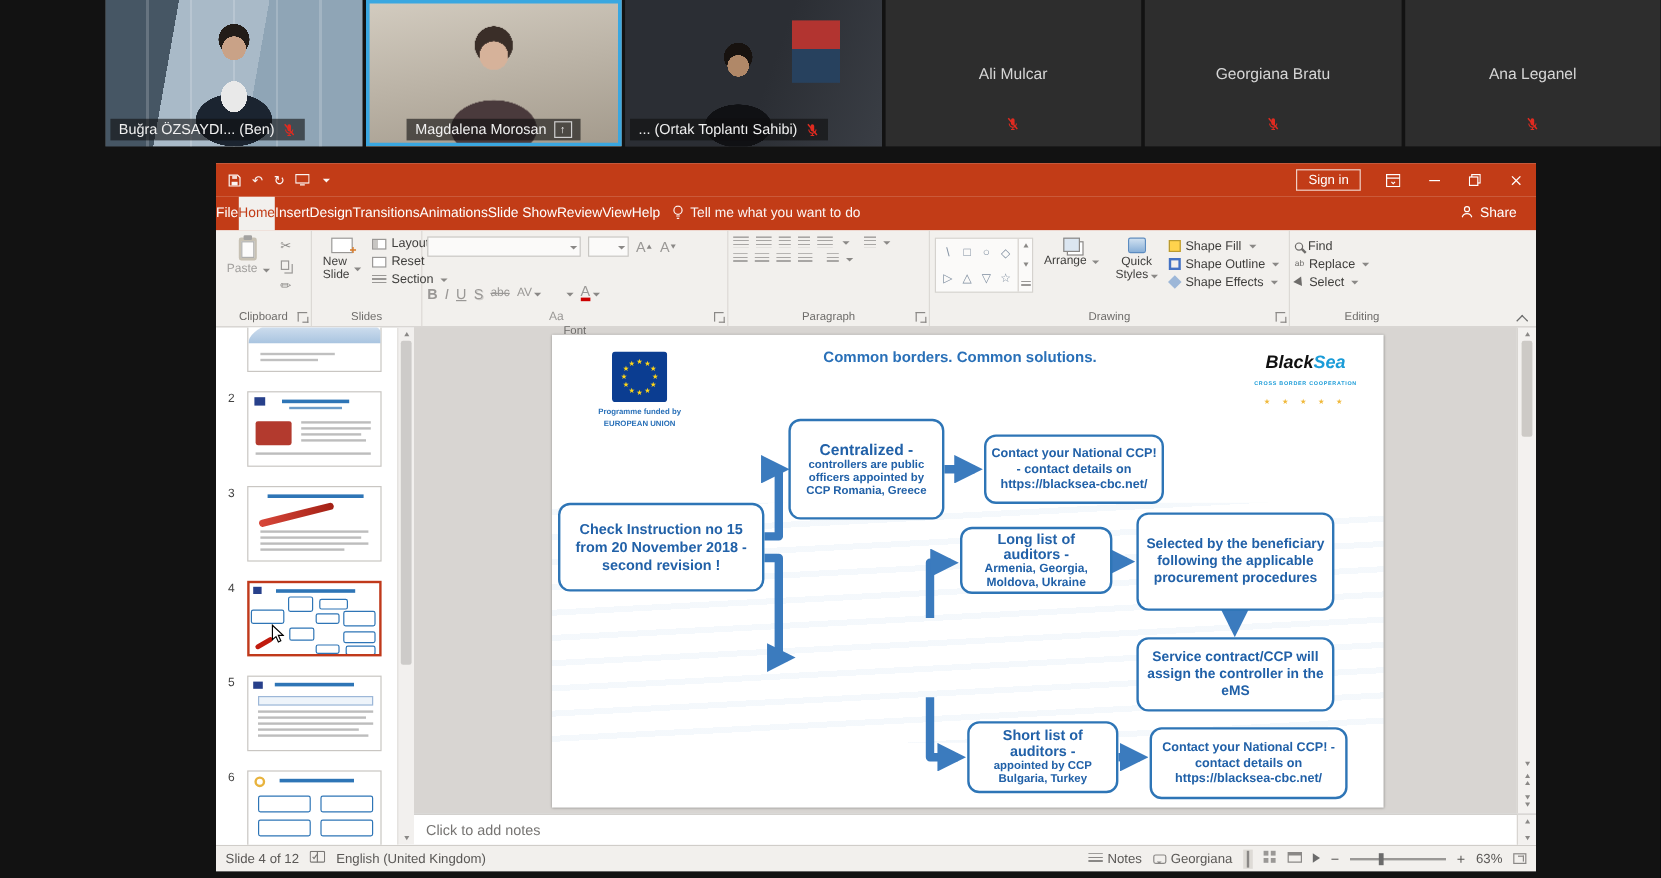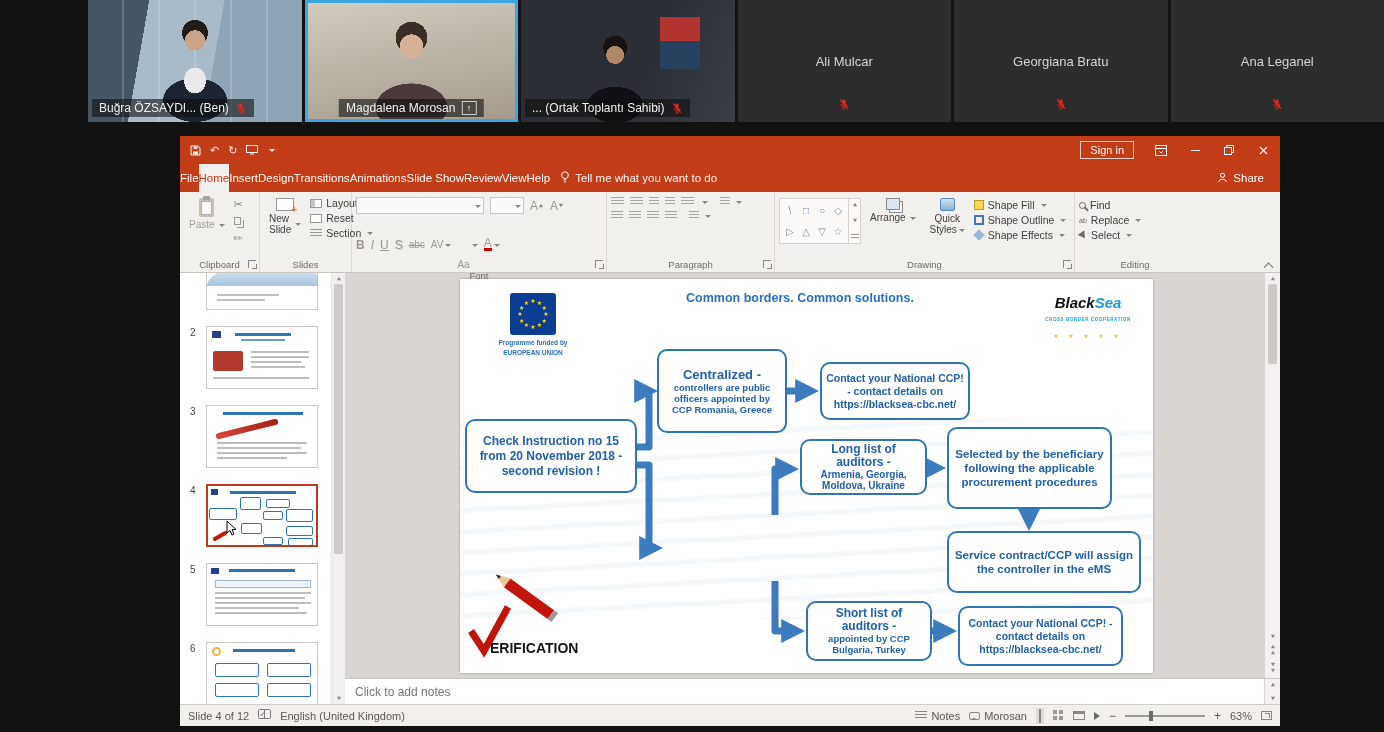--- a/index.html
+++ b/index.html
@@ -732,45 +732,33 @@
             <div class="fbox" style="left:340px;top:160px;width:127px;height:56px;">
               <span style="font-size:12px;line-height:13px;">Long list of auditors -</span>
               <span style="font-size:10px;line-height:11px;">Armenia, Georgia, Moldova, Ukraine</span>
             </div>
 
             <div class="fbox" style="left:487px;top:148px;width:165px;height:82px;font-size:11.5px;line-height:14px;">
               <span>Selected by the beneficiary following the applicable procurement procedures</span>
             </div>
 
 
-            <div class="fbox" style="left:487px;top:252px;width:194px;height:62px;font-size:11.5px;line-height:14px;">
+            <div class="fbox" style="left:487px;top:252px;width:165px;height:62px;font-size:11.5px;line-height:14px;">
               <span>Service contract/CCP will assign the controller in the eMS</span>
             </div>
 
             <div class="fbox" style="left:346px;top:322px;width:126px;height:60px;">
               <span style="font-size:12px;line-height:13px;">Short list of auditors -</span>
               <span style="font-size:9.5px;line-height:11px;">appointed by CCP Bulgaria, Turkey</span>
             </div>
 
             <div class="fbox" style="left:498px;top:327px;width:165px;height:60px;font-size:10.5px;line-height:13px;">
               <span>Contact your National CCP! - contact details on https://blacksea-cbc.net/</span>
             </div>
 
-            <div class="verif">
-              <svg width="122" height="98" viewBox="0 0 122 98">
-                <g transform="rotate(36 60 28)">
-                  <rect x="40" y="22" width="54" height="11" fill="#c1150c"></rect>
-                  <polygon points="40,22 26,27.5 40,33" fill="#e8c79a"></polygon>
-                  <polygon points="31,25.6 26,27.5 31,29.4" fill="#222"></polygon>
-                  <rect x="94" y="22" width="5" height="11" fill="#9a9a9a"></rect>
-                </g>
-                <polyline points="8,64 21,84 45,40" stroke="#c1150c" stroke-width="7" fill="none"></polyline>
-                <text x="27" y="86" font-size="14" font-weight="bold" fill="#141414">ERIFICATION</text>
-              </svg>
-            </div>
           </div>
 
           <div class="rail">
             <span class="tri-up tinytri"></span>
             <span class="railthumb"></span>
             <span class="spacer"></span>
             <span class="tri-dn tinytri"></span>
             <span class="dbl">
                 <span class="tri-up tinytri"></span>
                 <span class="tri-up tinytri"></span>
@@ -802,21 +790,21 @@
           </svg>
       </span>
       <span>English (United Kingdom)</span>
       <div class="sb-right">
         <span style="display:inline-flex;align-items:center;gap:4px;">
           <span class="notesico"></span>
           <span>Notes</span>
         </span>
         <span style="display:inline-flex;align-items:center;gap:4px;">
           <span class="comico"></span>
-          <span>Morosan</span>
+          <span>Georgiana</span>
         </span>
         <span class="vico vsel"><span class="v-normal"></span></span>
         <span class="vico"><span class="v-sorter" style="display:inline-block;"></span></span>
         <span class="vico"><span class="v-reading" style="display:inline-block;"></span></span>
         <span class="vico"><span class="v-show" style="display:inline-block;"></span></span>
         <span class="zglyph">−</span>
         <span class="ztrack">
             <span class="zthumb"></span>
           </span>
         <span class="zglyph">+</span>

